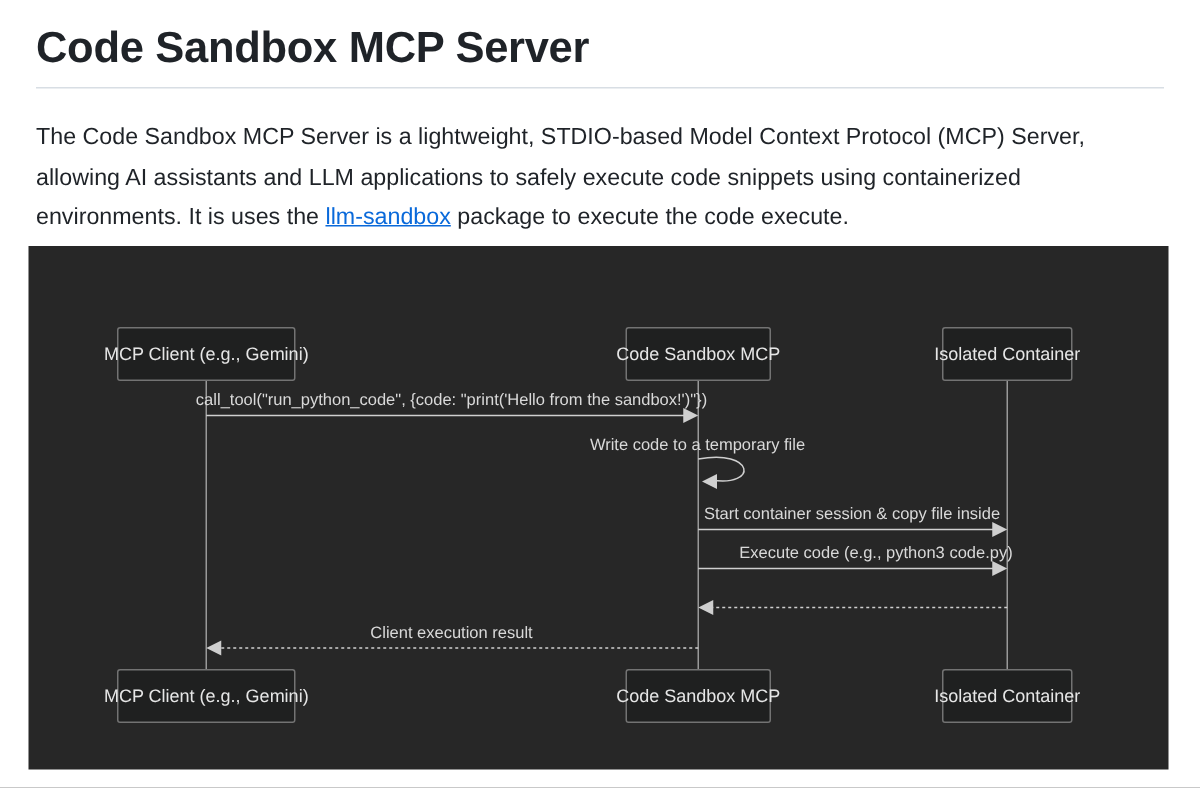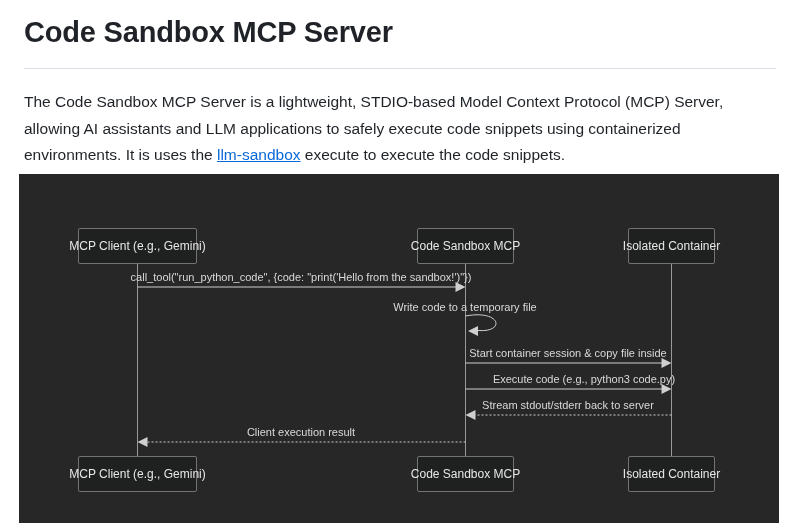--- a/index.html
+++ b/index.html
@@ -7,21 +7,21 @@
     margin: 0; padding: 0;
     width: 800px; height: 525px;
     background: #ffffff;
     font-family: "Liberation Sans", sans-serif;
     overflow: hidden;
   }
   .page { padding: 0 24px; }
 
   h1.page-title {
     margin: 14px 0 0 0;
-    padding-bottom: 18px;
+    padding-bottom: 8px;
     font-size: 29px;
     line-height: 36px;
     font-weight: 700;
     color: #1f2328;
     border-bottom: 1px solid #d8dee4;
     letter-spacing: -0.2px;
   }
 
   p.intro {
     margin: 20px 0 5px 0;
@@ -68,21 +68,21 @@
     white-space: nowrap;
   }
 </style>
 </head>
 <body>
 
 <div class="page">
 
   <h1 class="page-title">Code Sandbox MCP Server</h1>
 
-  <p class="intro"><span>The Code Sandbox MCP Server is a lightweight, STDIO-based Model Context Protocol (MCP) Server, allowing AI assistants and LLM applications to safely execute code snippets using containerized environments. It is uses the </span><a href="#">llm-sandbox</a><span> execute to execute the code snippets.</span></p>
+  <p class="intro"><span>The Code Sandbox MCP Server is a lightweight, STDIO-based Model Context Protocol (MCP) Server, allowing AI assistants and LLM applications to safely execute code snippets using containerized environments. It is uses the </span><a href="#">llm-sandbox</a><span> package to execute the code execute.</span></p>
 
   <div class="diagram">
 
     <svg width="760" height="349" viewBox="0 0 760 349">
 
       <g>
         <line x1="118.5" y1="90" x2="118.5" y2="282" stroke="#999999" stroke-width="1"></line>
         <line x1="446.5" y1="90" x2="446.5" y2="282" stroke="#999999" stroke-width="1"></line>
         <line x1="652.5" y1="90" x2="652.5" y2="282" stroke="#999999" stroke-width="1"></line>
       </g>
@@ -123,17 +123,16 @@
     <div class="actor" style="left:609px; top:54px; width:87px;">Isolated Container</div>
 
     <div class="actor" style="left:59px;  top:282px; width:119px;">MCP Client (e.g., Gemini)</div>
     <div class="actor" style="left:398px; top:282px; width:97px;">Code Sandbox MCP</div>
     <div class="actor" style="left:609px; top:282px; width:87px;">Isolated Container</div>
 
     <div class="msg-label" style="left:282px; top:96px;">call_tool("run_python_code", {code: "print('Hello from the sandbox!')"})</div>
     <div class="msg-label" style="left:549px; top:172px;">Start container session &amp; copy file inside</div>
     <div class="msg-label" style="left:446px; top:126px;">Write code to a temporary file</div>
     <div class="msg-label" style="left:565px; top:198px;">Execute code (e.g., python3 code.py)</div>
-    <div class="msg-label" style="left:549px; top:224px;">Stream stdout/stderr back to server</div>
     <div class="msg-label" style="left:282px; top:251px;">Client execution result</div>
 
   </div>
 </div>
 
 </body></html>

